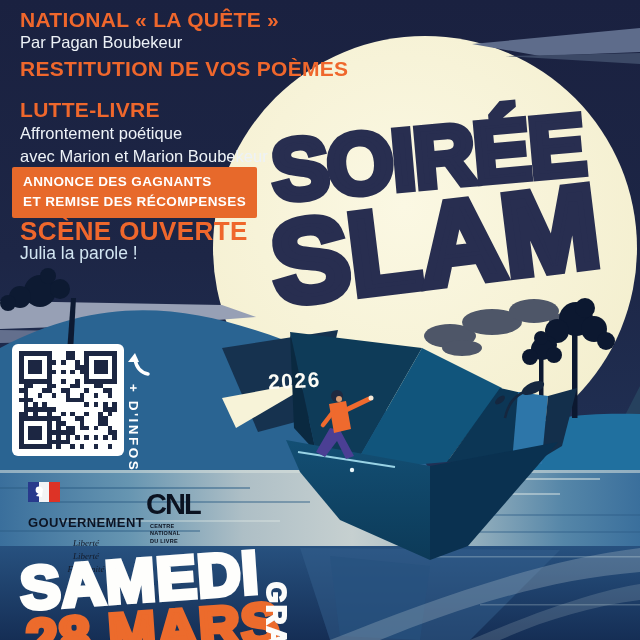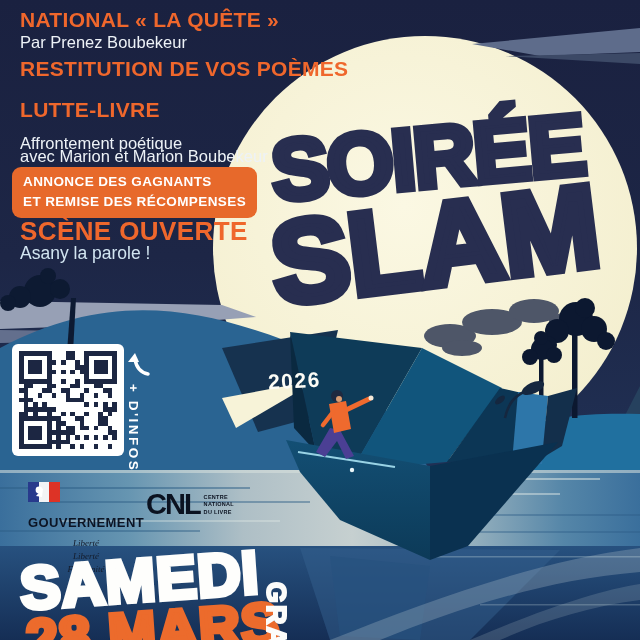--- a/index.html
+++ b/index.html
@@ -6,21 +6,21 @@
   #stage{position:relative;width:640px;height:640px;overflow:hidden;
          font-family:"Liberation Sans",sans-serif;
          background:linear-gradient(180deg,#1a2140 0%,#1d2646 40%,#203054 72%,#223459 100%);}
   .abs{position:absolute;}
   svg{display:block;}
 
   
   .prog-title{color:#EF672C;font-weight:800;font-size:21px;letter-spacing:.3px;white-space:nowrap;}
   .prog-sub{color:#EDF2F7;font-weight:400;font-size:16.5px;white-space:nowrap;}
   .banner{background:#E7692B;color:#FFFFFF;font-weight:800;font-size:13.5px;
-          line-height:1.5;padding:5px 11px;border-radius:9px;letter-spacing:.4px;white-space:nowrap;}
+          line-height:1.5;padding:5px 11px;border-radius:2px;letter-spacing:.4px;white-space:nowrap;}
   .scene-title{color:#EF672C;font-weight:800;font-size:26px;letter-spacing:.4px;white-space:nowrap;}
   .scene-sub{color:#D2E5F1;font-weight:400;font-size:17.5px;white-space:nowrap;}
 
   
   .title-wrap{left:212px;top:118px;width:440px;text-align:center;transform:rotate(-5deg);color:#282E50;}
   .title-l1{font-size:86px;font-weight:900;letter-spacing:-2px;line-height:.92;
             -webkit-text-stroke:7px #282E50;}
   .title-l2{font-size:116px;font-weight:900;letter-spacing:0px;line-height:.9;margin-top:-4px;
             -webkit-text-stroke:9px #282E50;transform:rotate(-2deg);}
   .year{left:268px;top:369px;color:#FCFCF6;font-weight:800;font-size:21px;
@@ -31,21 +31,21 @@
           display:flex;align-items:center;justify-content:center;}
   .qr-label{left:126px;top:384px;writing-mode:vertical-rl;color:#FFFFFF;font-weight:800;
             font-size:13.5px;letter-spacing:2.5px;white-space:nowrap;}
   .qr-arrow{left:127px;top:352px;}
 
   
   .gov{left:28px;top:482px;color:#0C1424;}
   .gov-name{font-size:13px;font-weight:800;letter-spacing:.4px;margin-top:13px;white-space:nowrap;}
   .gov-motto{font-family:"Liberation Serif",serif;font-style:italic;font-size:9px;
              line-height:1.45;color:#141C2C;margin-top:7px;text-align:center;}
-  .cnl{left:146px;top:490px;color:#0B1220;display:flex;align-items:flex-start;}
+  .cnl{left:146px;top:490px;color:#0B1220;display:flex;align-items:flex-start;flex-direction:column;}
   .cnl-name{font-size:29px;font-weight:900;letter-spacing:-2px;line-height:1;}
   .cnl-cap{font-size:5.5px;font-weight:700;line-height:1.35;margin-left:4px;margin-top:4px;letter-spacing:.3px;}
 
   
   .day{left:20px;top:546px;color:#FEFEFC;font-weight:900;font-size:60px;letter-spacing:1px;
        transform:rotate(-4deg);-webkit-text-stroke:5px #FEFEFC;white-space:nowrap;}
   .date{left:26px;top:598px;color:#EC6B2C;font-weight:900;font-size:57px;letter-spacing:1px;
         transform:rotate(-4deg);-webkit-text-stroke:5px #EC6B2C;white-space:nowrap;}
   .side-note{left:260px;top:582px;writing-mode:vertical-rl;color:#FCFCFA;font-weight:900;
              font-size:27px;letter-spacing:2px;-webkit-text-stroke:2px #FCFCFA;white-space:nowrap;}
@@ -189,35 +189,35 @@
       <polygon points="329,404 346,401 351,429 334,433" fill="#EF6A2E"></polygon>
       <path d="M346,410 L369,399" stroke="#EF6A2E" stroke-width="5" stroke-linecap="round"></path>
       <path d="M333,412 L323,425" stroke="#EF6A2E" stroke-width="4.5" stroke-linecap="round"></path>
       <circle cx="371" cy="398" r="2.5" fill="#F5E9D8"></circle>
       <circle cx="337" cy="396" r="6" fill="#1E2940"></circle>
       <circle cx="339" cy="399" r="3" fill="#D99C72"></circle>
     </g>
   </svg>
 
   <div class="abs prog-title" style="left:20px;top:8px">NATIONAL « LA QUÊTE »</div>
-  <div class="abs prog-sub" style="left:20px;top:33px">Par Prenez Boubekeur</div>
+  <div class="abs prog-sub" style="left:20px;top:33px">Par Pagan Boubekeur</div>
 
   <div class="abs prog-title" style="left:20px;top:57px">RESTITUTION DE VOS POÈMES</div>
 
   <div class="abs prog-title" style="left:20px;top:98px">LUTTE-LIVRE</div>
-  <div class="abs prog-sub" style="left:20px;top:134px">Affrontement poétique</div>
+  <div class="abs prog-sub" style="left:20px;top:124px">Affrontement poétique</div>
   <div class="abs prog-sub" style="left:20px;top:147px">avec Marion et Marion Boubekeur</div>
 
   <div class="abs banner" style="left:12px;top:167px">
     <div>ANNONCE DES GAGNANTS</div>
     <div>ET REMISE DES RÉCOMPENSES</div>
   </div>
 
   <div class="abs scene-title" style="left:20px;top:216px">SCÈNE OUVERTE</div>
-  <div class="abs scene-sub" style="left:20px;top:243px">Asany la parole !</div>
+  <div class="abs scene-sub" style="left:20px;top:243px">Julia la parole !</div>
 
   <div class="abs year">2026</div>
 
   <div class="abs qr-box">
     <svg id="qr-svg" width="98" height="98" viewBox="0 0 21 21" fill="#1C2642" shape-rendering="crispEdges">
         <rect x="0" y="0" width="1" height="1"></rect>
         <rect x="1" y="0" width="1" height="1"></rect>
         <rect x="2" y="0" width="1" height="1"></rect>
         <rect x="3" y="0" width="1" height="1"></rect>
         <rect x="4" y="0" width="1" height="1"></rect>

